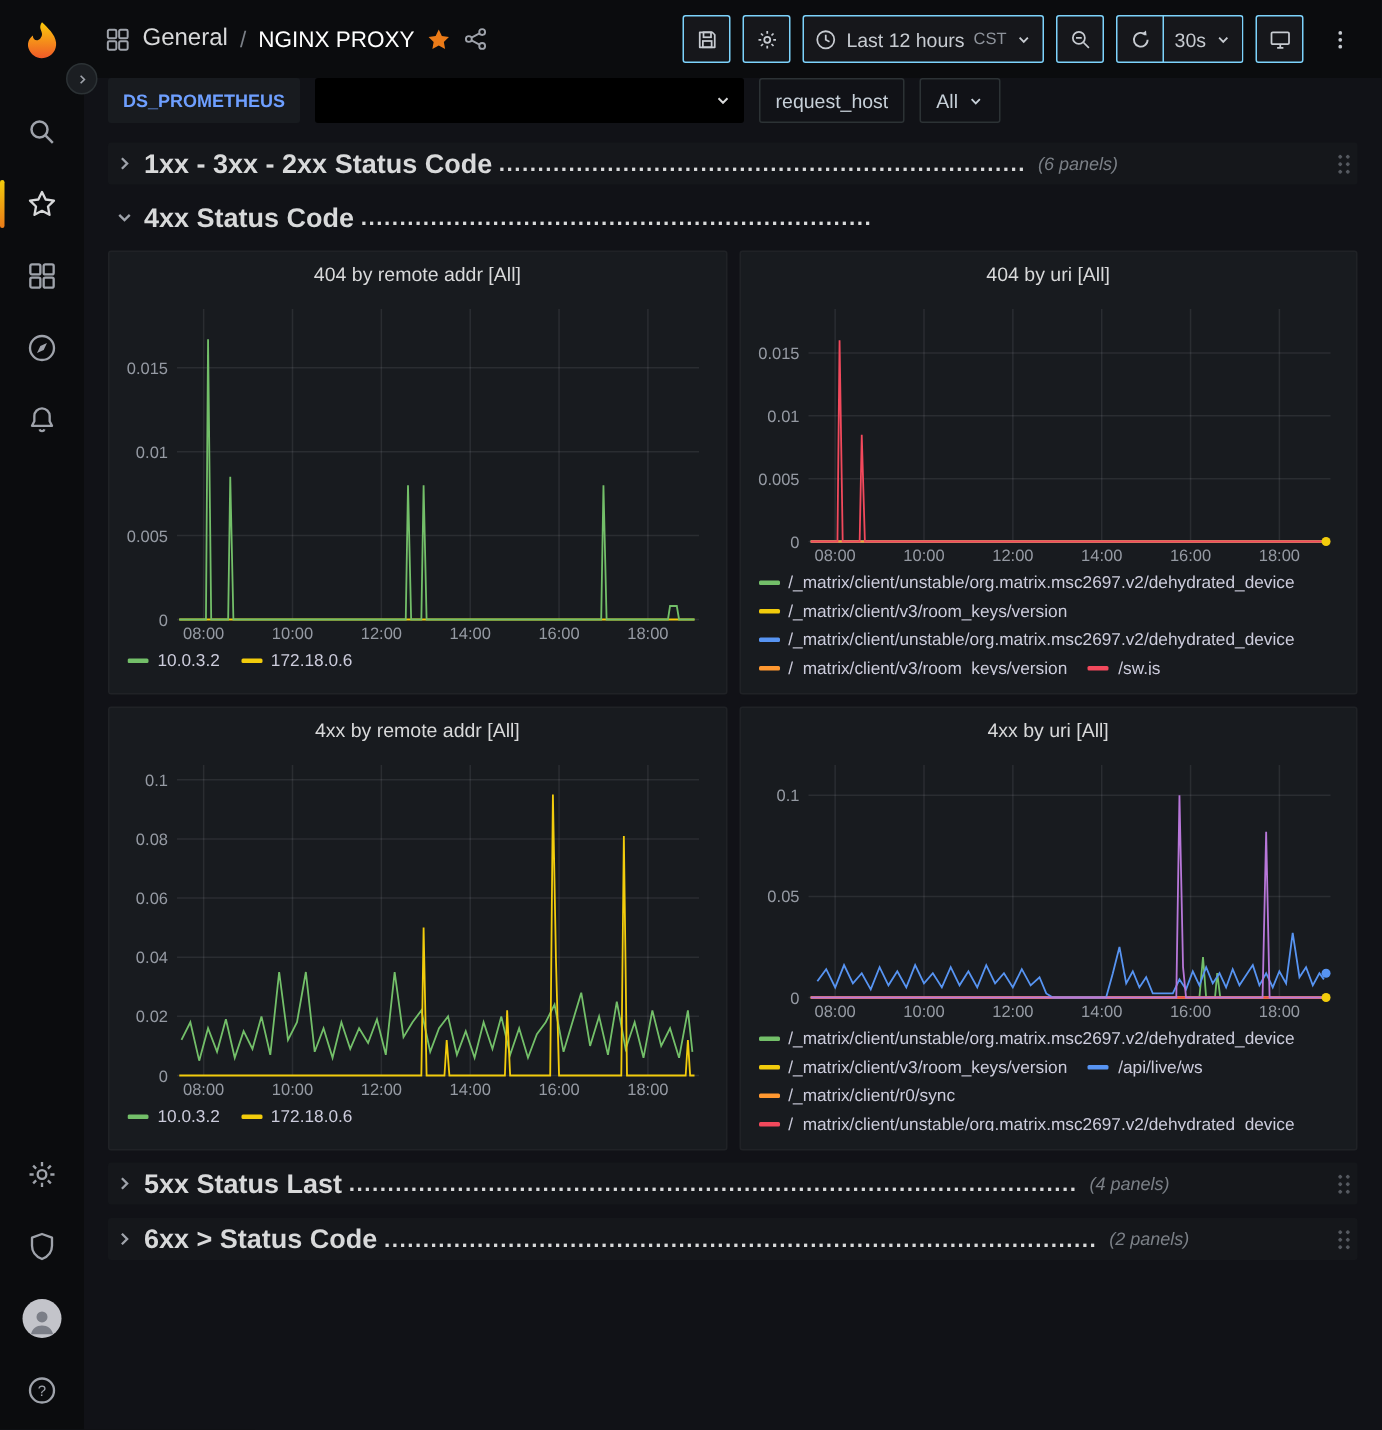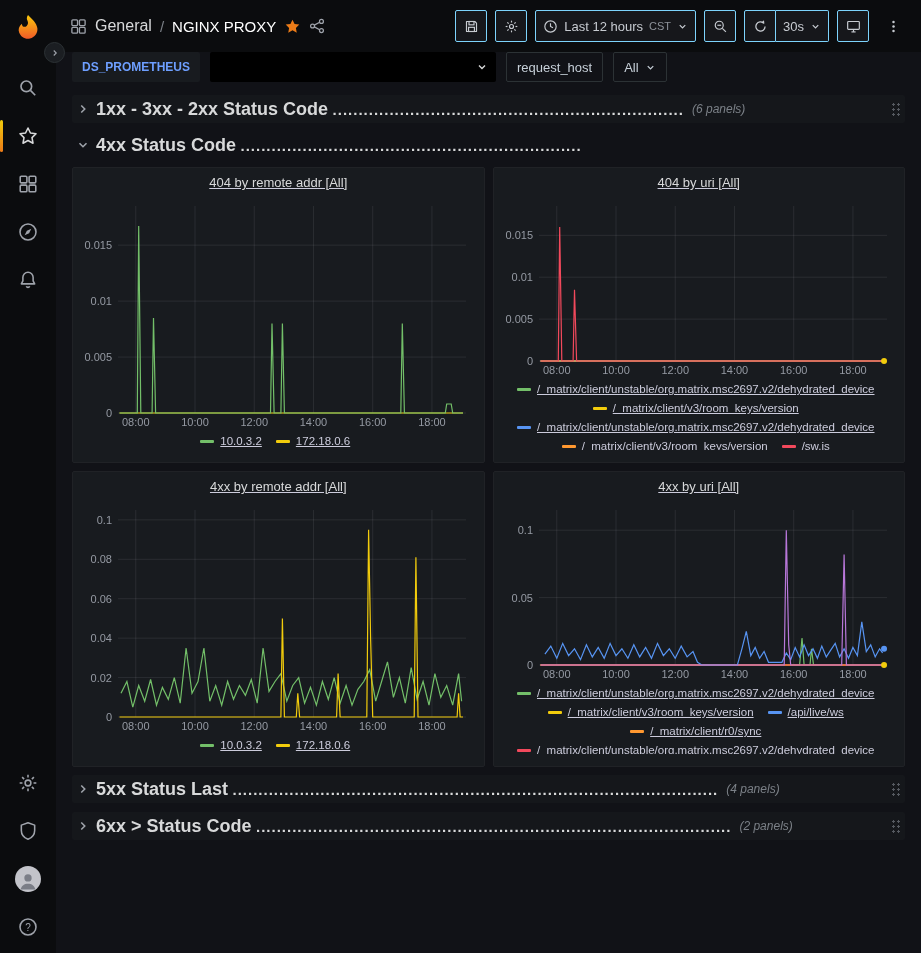--- a/index.html
+++ b/index.html
@@ -44,25 +44,25 @@
 
   .dash { padding:5px 16px 0 16px; flex:1; }
   .rowhdr { height:28px; display:flex; align-items:center; cursor:pointer; margin-bottom:8px; background:#15171b; border-radius:2px; padding:0 4px; }
   .rowhdr .chev { color:#9fa3ab; margin-right:6px; display:flex; }
   .row-title { font-size:18px; font-weight:600; color:#d8d9da; white-space:nowrap; }
   .row-leader { font-size:15px; font-weight:600; color:#d8d9da; letter-spacing:1px; overflow:hidden; white-space:nowrap; }
   .row-hint { font-size:12px; font-style:italic; color:#7b8087; margin-left:8px; white-space:nowrap; }
   .row-drag { margin-left:auto; width:10px; height:15px; cursor:grab;
     background-image:radial-gradient(circle, #565a61 1.1px, transparent 1.2px); background-size:5px 5px; }
 
-  .grid4 { display:grid; grid-template-columns:1fr 1fr; gap:8px; margin-bottom:8px;text-decoration:underline; }
+  .grid4 { display:grid; grid-template-columns:1fr 1fr; gap:8px; margin-bottom:8px; }
   .panel { background:#181b1f; border:1px solid #202226; border-radius:2px; height:296px; display:flex; flex-direction:column; overflow:hidden; }
   .panel-title { font-size:13px; font-weight:500; color:#d8d9da; text-align:center; line-height:30px; height:30px; cursor:pointer; flex-shrink:0; }
   .chart { display:block; margin:0 auto; flex-shrink:0; }
-  .legend { padding:2px 4px 4px 12px; overflow:hidden;text-align:center; }
+  .legend { padding:2px 4px 4px 12px; overflow:hidden; }
   .legend.tall { height:72px; }
   .lrow { line-height:19px; white-space:nowrap; font-size:11.5px; color:#ccccdc; overflow:hidden; }
   .litem { margin-right:14px; cursor:pointer; }
   .litem i { display:inline-block; width:14px; height:3px; border-radius:1px; margin-right:6px; vertical-align:middle; }
 
   
   .ax { fill:#959aa3; font-size:11px; font-family:"Liberation Sans",sans-serif; }
   .xm { text-anchor:middle; }
   .ye { text-anchor:end; }
   .grid { stroke:rgba(204,204,220,0.10); stroke-width:1; }

